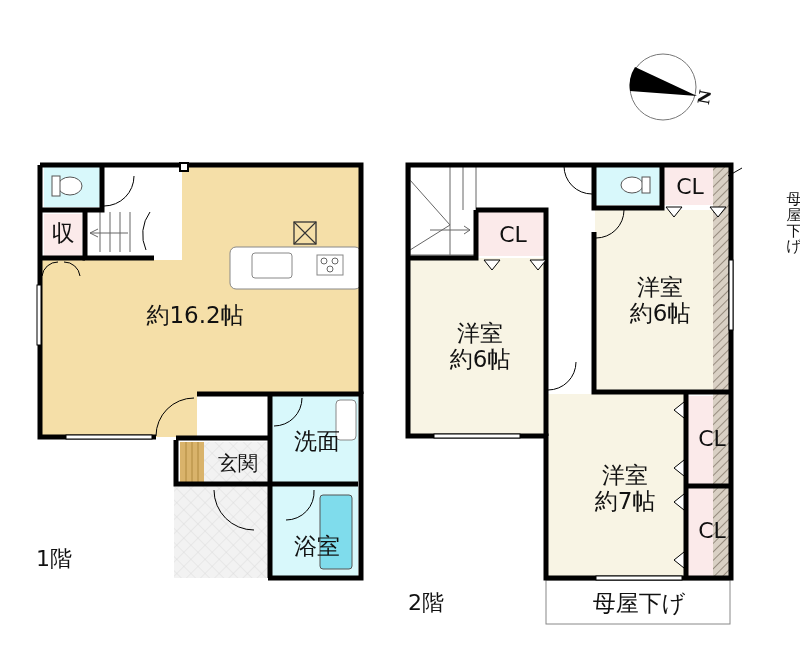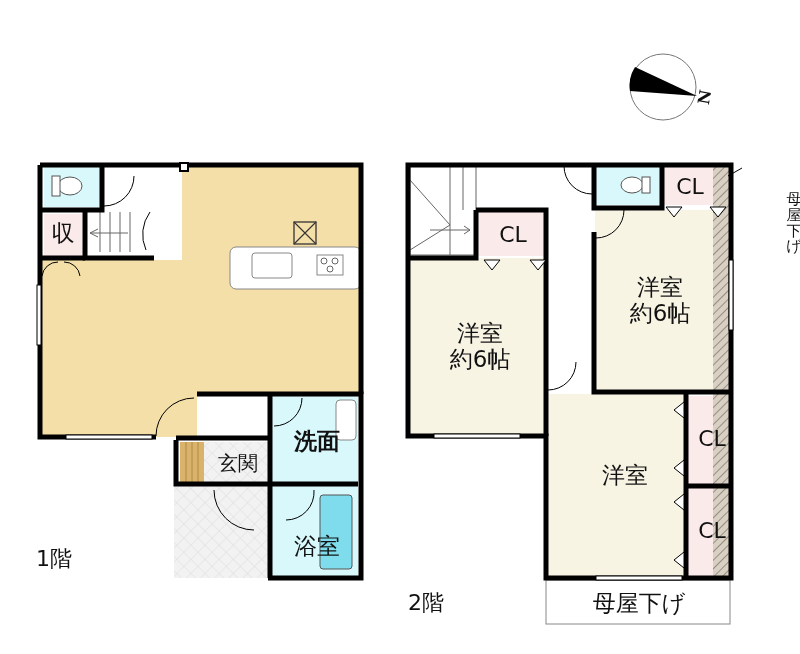--- a/index.html
+++ b/index.html
@@ -154,37 +154,39 @@
     <path d="M728 176 L742 168" stroke="#000" stroke-width="1"></path>
   </g>
 
   <g>
     <circle cx="663" cy="87" r="33" fill="#fff" stroke="#777" stroke-width="1"></circle>
     <path d="M635 67 Q628 78 630 91 L697 96 Z" fill="#000"></path>
   </g>
 </svg>
 
 <div class="lbl room" style="left:130px;top:302px;width:130px;">
+  <div>約16.2帖</div>
 </div>
 <div class="lbl room" style="left:46px;top:220px;width:34px;">収</div>
-<div class="lbl room" style="left:282px;top:428px;width:70px;font-weight:bold;">洗面</div>
+<div class="lbl room" style="left:282px;top:428px;width:70px;">洗面</div>
 <div class="lbl room" style="left:282px;top:518px;width:70px;margin-top:15px;">浴室</div>
 <div class="lbl small" style="left:210px;top:452px;width:56px;">玄関</div>
 <div class="lbl floor" style="left:36px;top:546px;">1階</div>
 
 <div class="lbl room" style="left:430px;top:320px;width:100px;">
   <div>洋室</div>
   <div>約6帖</div>
 </div>
 <div class="lbl room" style="left:610px;top:274px;width:100px;">
   <div>洋室</div>
   <div>約6帖</div>
 </div>
 <div class="lbl room" style="left:575px;top:462px;width:100px;">
   <div>洋室</div>
+  <div>約7帖</div>
 </div>
 <div class="lbl cl" style="left:486px;top:222px;width:54px;">CL</div>
 <div class="lbl cl" style="left:670px;top:174px;width:40px;">CL</div>
 <div class="lbl cl" style="left:692px;top:426px;width:40px;">CL</div>
 <div class="lbl cl" style="left:692px;top:518px;width:40px;">CL</div>
 <div class="lbl room" style="left:556px;top:590px;width:166px;">母屋下げ</div>
 <div class="lbl small" style="left:785px;top:164px;width:18px;white-space:normal;line-height:1.05;font-size:15px;margin-top:28px;">母屋下げ</div>
 <div class="lbl floor" style="left:408px;top:590px;">2階</div>
 <div class="lbl" style="left:698px;top:88px;font-size:16px;font-family:'DejaVu Serif',serif;font-weight:bold;transform:rotate(-80deg);">N</div>
 

